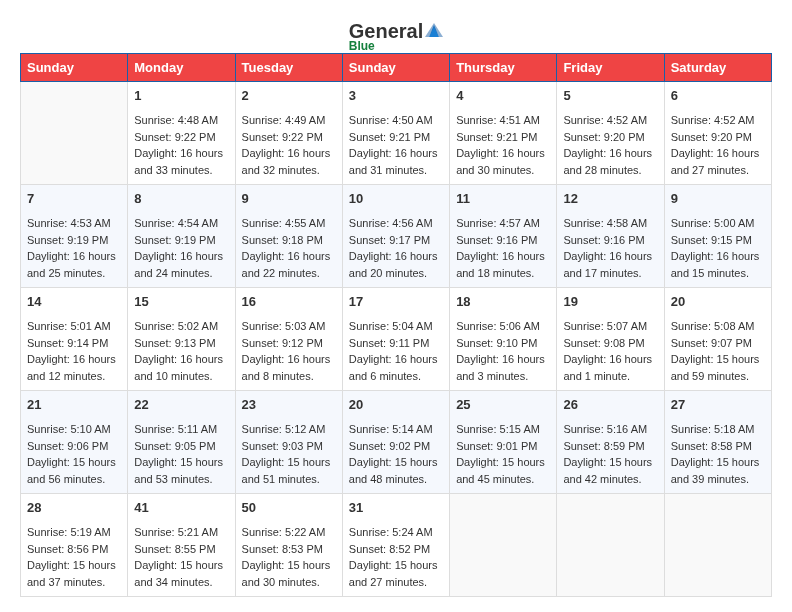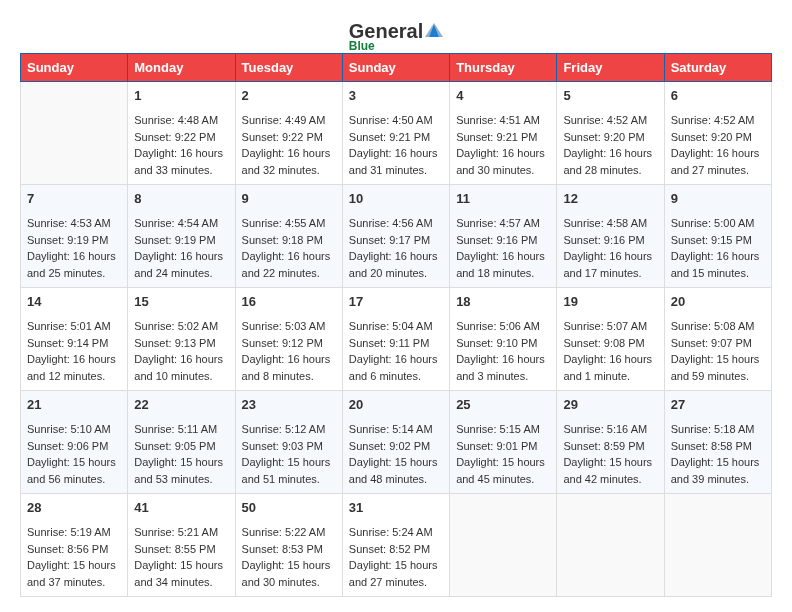--- a/index.html
+++ b/index.html
@@ -219,21 +219,21 @@
         </td>
         <td>
           <div class="day-number">20</div>
           <div class="day-info">Sunrise: 5:14 AM<br>Sunset: 9:02 PM<br>Daylight: 15 hours and 48 minutes.</div>
         </td>
         <td>
           <div class="day-number">25</div>
           <div class="day-info">Sunrise: 5:15 AM<br>Sunset: 9:01 PM<br>Daylight: 15 hours and 45 minutes.</div>
         </td>
         <td>
-          <div class="day-number">29</div>
+          <div class="day-number">26</div>
           <div class="day-info">Sunrise: 5:16 AM<br>Sunset: 8:59 PM<br>Daylight: 15 hours and 42 minutes.</div>
         </td>
         <td>
           <div class="day-number">27</div>
           <div class="day-info">Sunrise: 5:18 AM<br>Sunset: 8:58 PM<br>Daylight: 15 hours and 39 minutes.</div>
         </td>
       </tr>
       <tr>
         <td>
           <div class="day-number">28</div>

